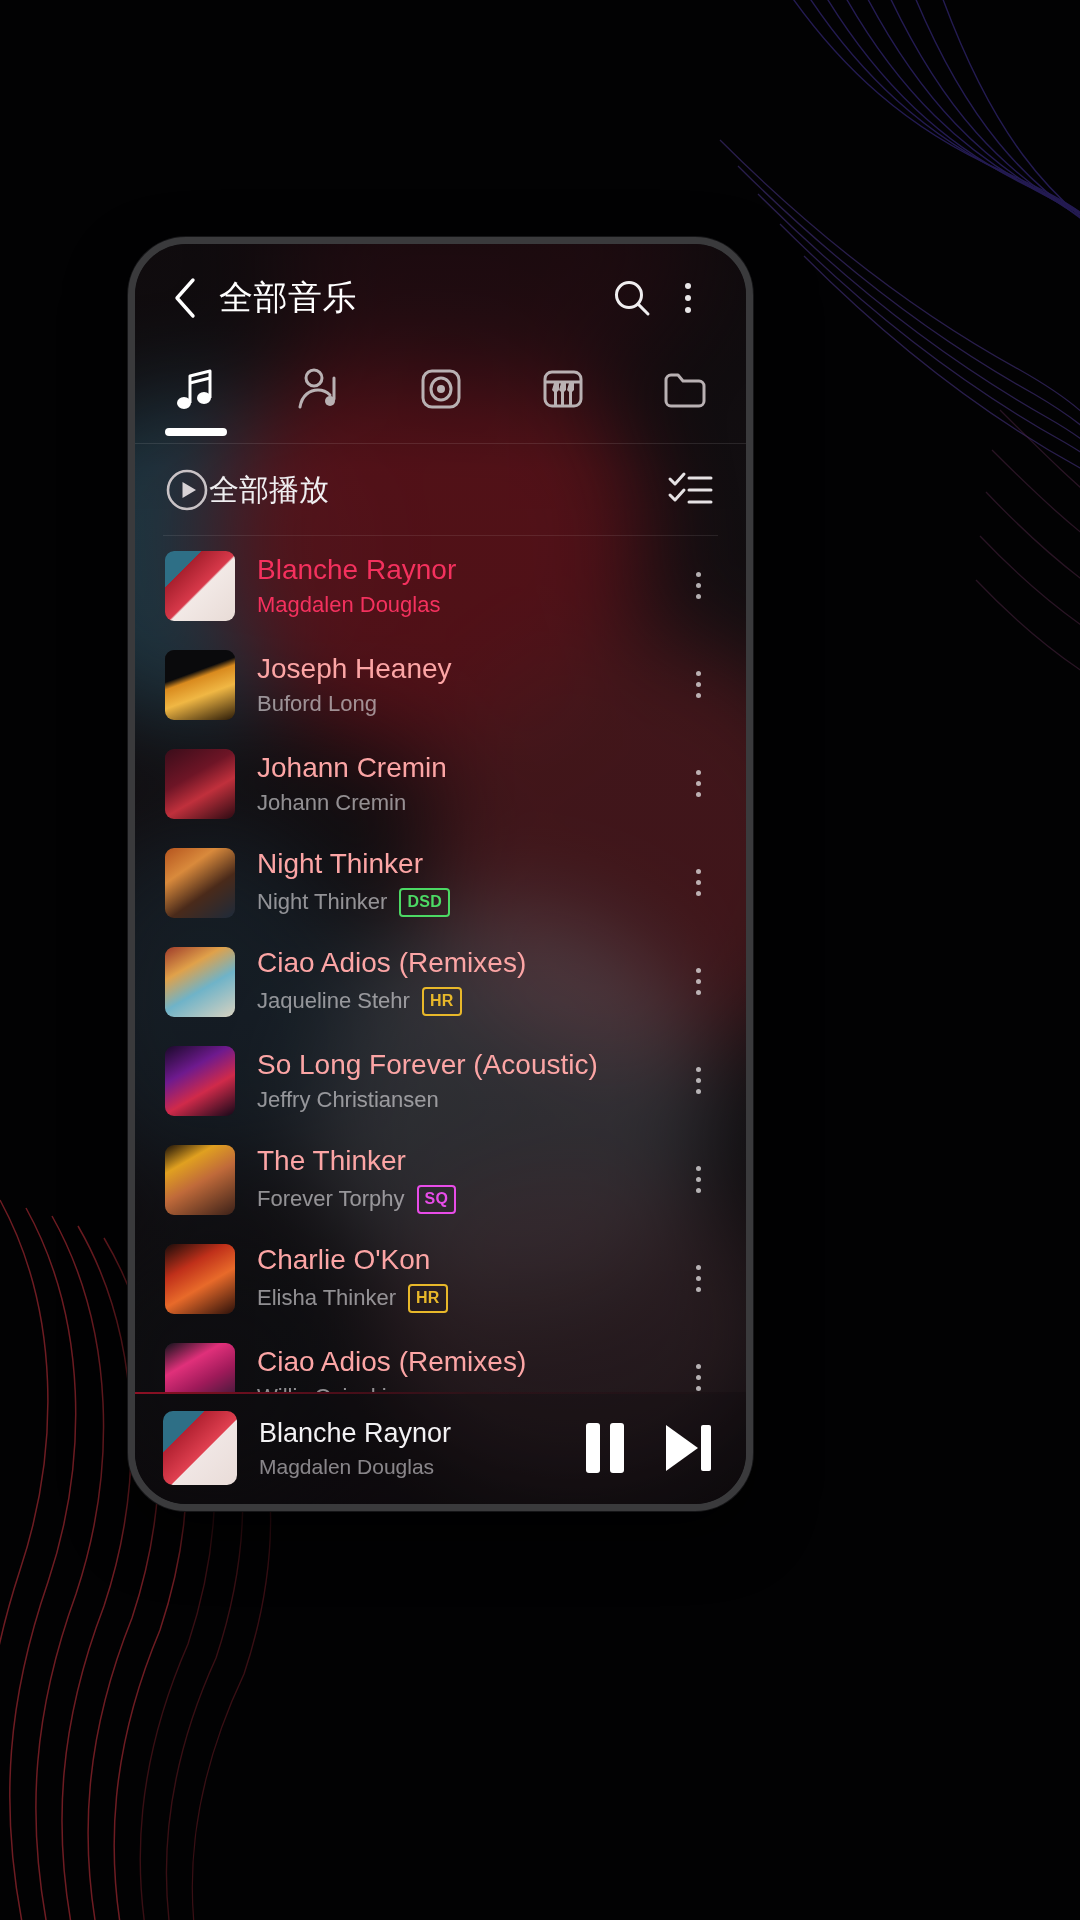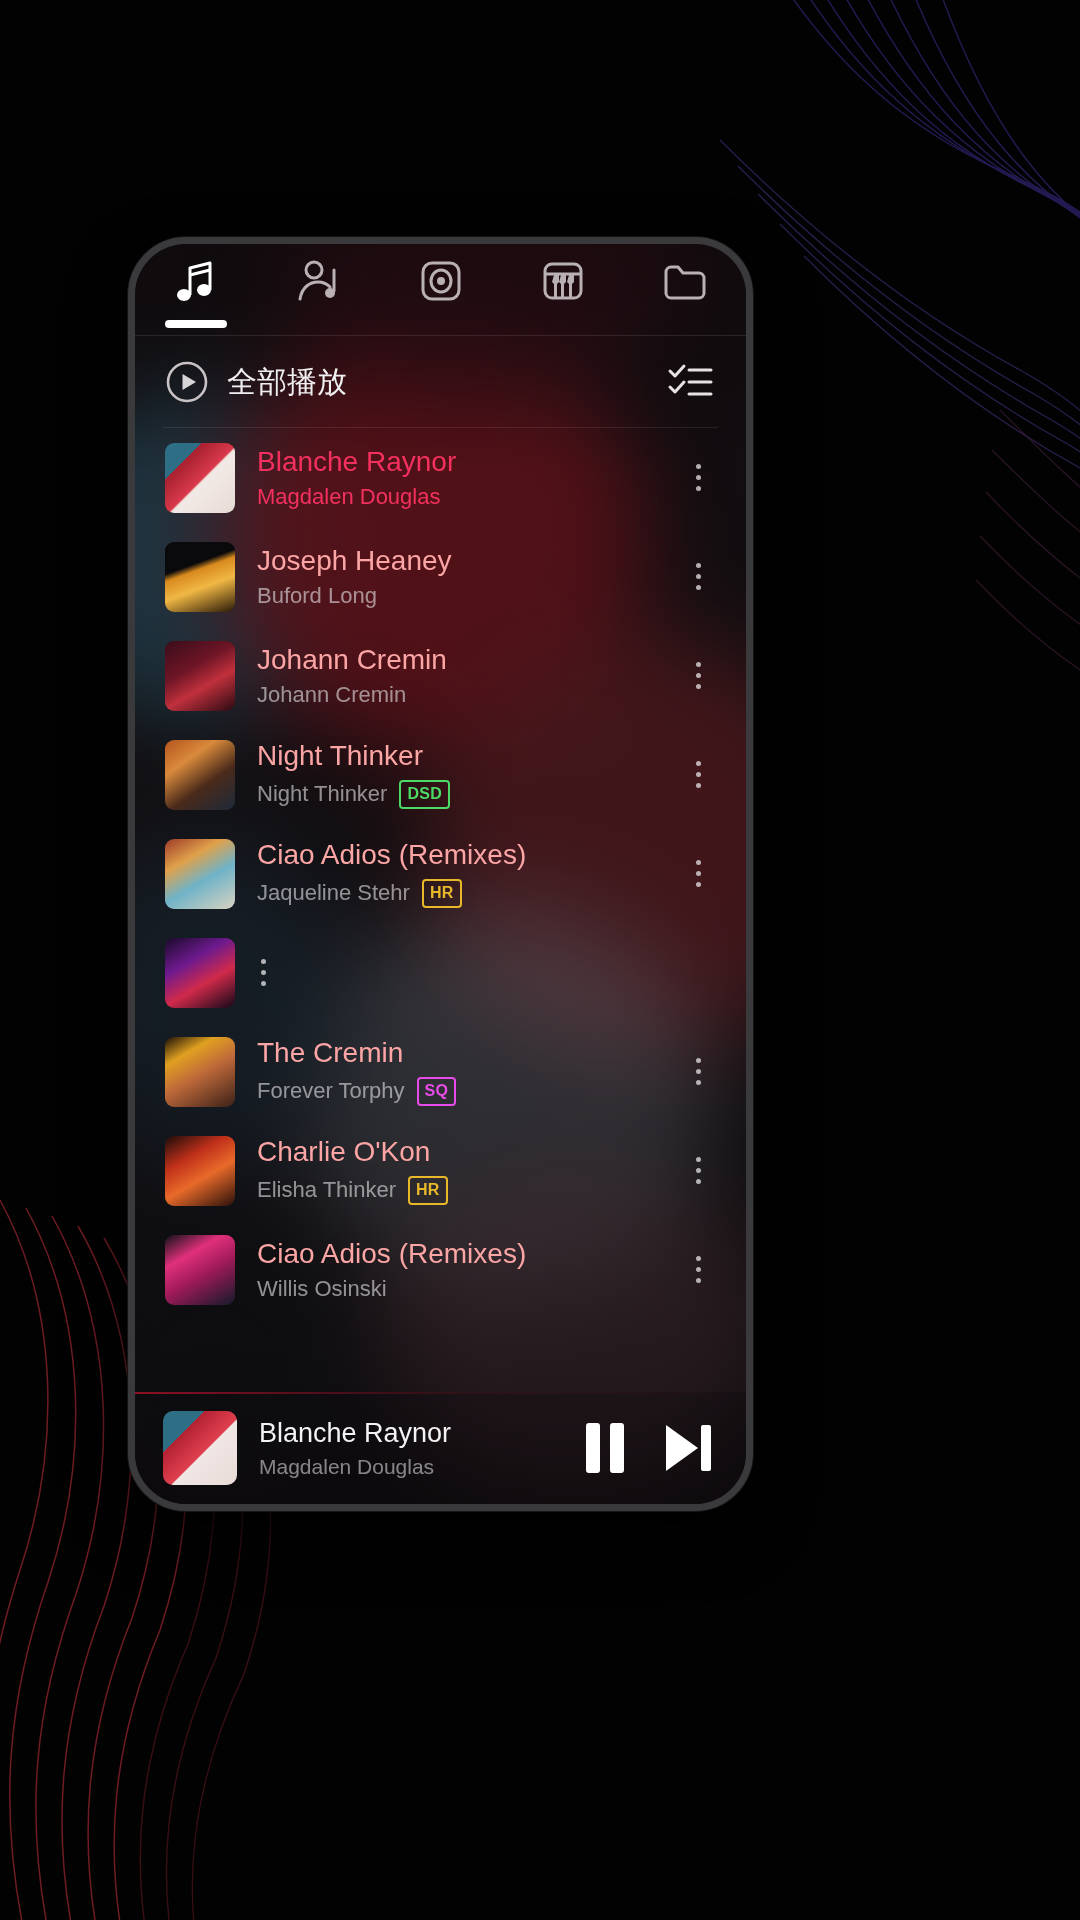--- a/index.html
+++ b/index.html
@@ -87,21 +87,21 @@
   }
   .tabs-rule { position:absolute; left:0; right:0; bottom:0; height:1px; background: rgba(255,255,255,.10); }
 
   
   .playall {
     height: 92px; flex:none;
     display:flex; align-items:center;
     padding: 0 28px 0 30px;
     position: relative;
   }
-  .playall-left { display:flex; align-items:center; gap: 18px; cursor:pointer; }
+  .playall-left { display:flex; align-items:center; cursor:pointer; }
   .playall-text { color:#efeef0; font-size: 30px; }
   .playall-rule { position:absolute; left:28px; right:28px; bottom:0; height:1px; background: rgba(255,255,255,.09); }
 
   
   .list { flex: 1; overflow: hidden; }
   .row {
     height: 99px;
     display:flex; align-items:center;
     padding: 0 20px 0 30px;
     position: relative; cursor:pointer;
@@ -218,20 +218,42 @@
         <div class="blob b4"></div>
           <div class="blob b5"></div>
           <div class="blob b6"></div>
         <div class="blob b7"></div>
           <div class="blob b8"></div>
       </div>
       <div class="scrim"></div>
 
       <div class="ui">
 
+        <div class="header">
+          <div class="back-btn">
+            <svg width="26" height="42" viewBox="0 0 26 42">
+              <path d="M21 3 L5 21 L21 39" fill="none" stroke="#ffffff" stroke-width="3.4" stroke-linecap="round" stroke-linejoin="round"></path>
+            </svg>
+          </div>
+          <div class="title">全部音乐</div>
+          <div class="hdr-spacer"></div>
+          <div class="hdr-icon">
+            <svg width="42" height="42" viewBox="0 0 42 42">
+              <circle cx="18" cy="18" r="12.5" fill="none" stroke="#f0eef0" stroke-width="3"></circle>
+              <path d="M27.4 27.4 L37 37" stroke="#f0eef0" stroke-width="3" stroke-linecap="round"></path>
+            </svg>
+          </div>
+          <div class="hdr-icon">
+            <span class="dots-v">
+                <i></i>
+                <i></i>
+                <i></i>
+              </span>
+          </div>
+        </div>
 
         <div class="tabs">
 
           <div class="tab">
             <span class="glyph">
               <svg width="52" height="52" viewBox="0 0 52 52">
                 <g fill="none" stroke="#ffffff" stroke-width="3" stroke-linejoin="round">
                   <path d="M20 40 V13 L40 8 V35"></path>
                   <path d="M20 20 L40 15"></path>
                 </g>
@@ -403,34 +425,40 @@
                   <i></i>
                   <i></i>
                   <i></i>
                 </span>
               </div>
             </div>
             <div class="row">
               <div class="art">
                 <span style="background: linear-gradient(150deg, rgb(26, 10, 42) 0%, rgb(110, 26, 142) 34%, rgb(208, 42, 74) 62%, rgb(18, 8, 24) 100%);"></span>
               </div>
+              <div class="meta">
+                <div class="song-title">So Long Forever (Acoustic)</div>
+                <div class="song-sub">
+                  <div class="song-artist">Jeffry Christiansen</div>
+                </div>
+              </div>
               <div class="row-menu">
                 <span class="dots-v">
                   <i></i>
                   <i></i>
                   <i></i>
                 </span>
               </div>
             </div>
             <div class="row">
               <div class="art">
                 <span style="background: linear-gradient(150deg, rgb(26, 16, 8) 0%, rgb(224, 160, 32) 26%, rgb(192, 106, 58) 52%, rgb(58, 32, 24) 100%);"></span>
               </div>
               <div class="meta">
-                <div class="song-title">The Cremin</div>
+                <div class="song-title">The Thinker</div>
                 <div class="song-sub">
                   <div class="song-artist">Forever Torphy</div>
                   <span class="badge" style="color: rgb(232, 76, 232);">SQ</span>
                 </div>
               </div>
               <div class="row-menu">
                 <span class="dots-v">
                   <i></i>
                   <i></i>
                   <i></i>

